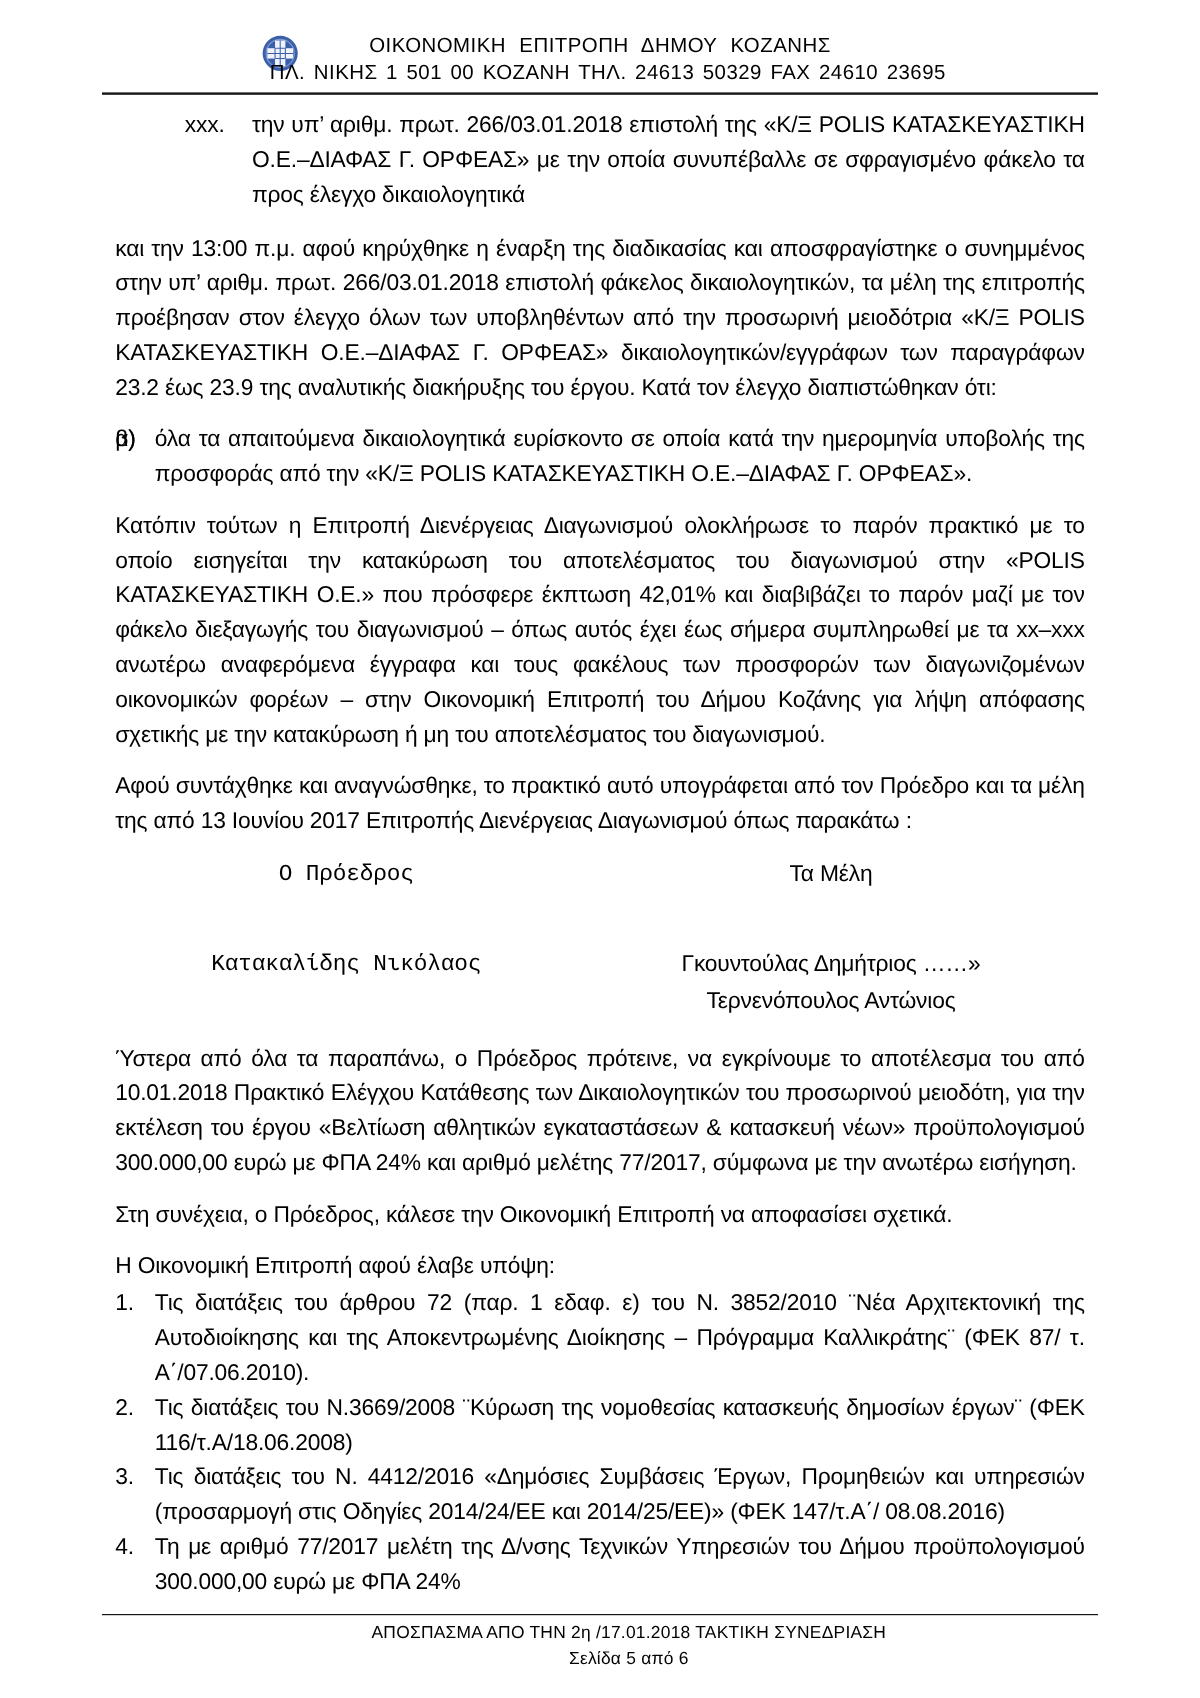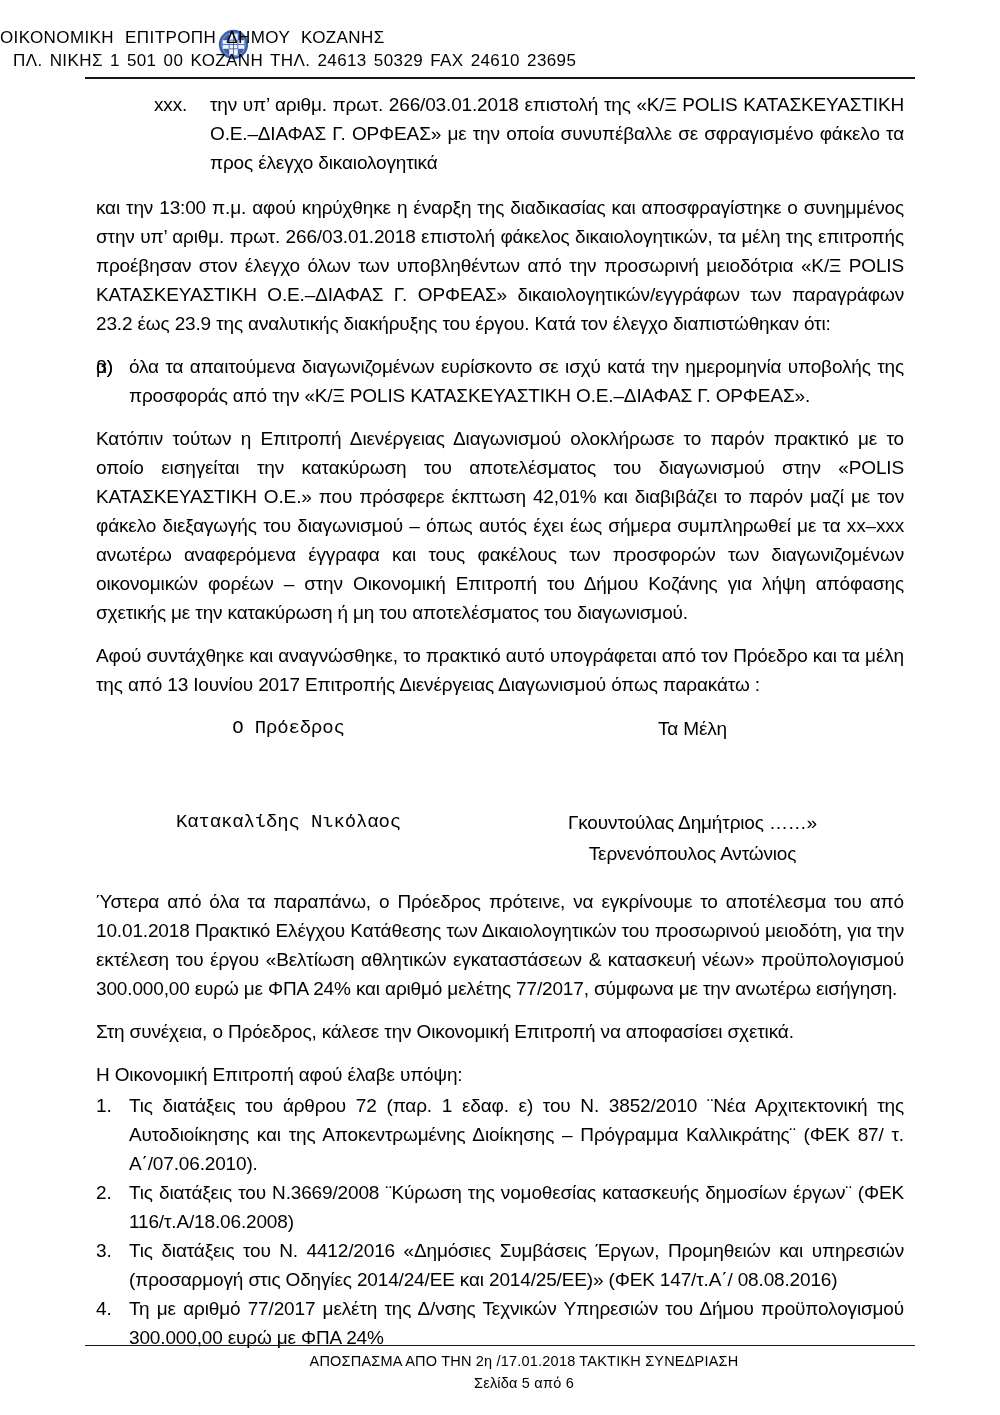--- a/index.html
+++ b/index.html
@@ -6,42 +6,42 @@
   body{
     width:1000px;height:1415px;background:#ffffff;color:#000;
     font-family:"Liberation Sans", sans-serif;
     position:relative;overflow:hidden;
     -webkit-font-smoothing:antialiased;
   }
   .page{position:absolute;inset:0;}
 
   
   .hdr-logo{position:absolute;left:218px;top:29px;width:31px;height:31px;}
-  .hdr-text{position:absolute;left:0;right:0;top:26px;text-align:left;
+  .hdr-text{position:absolute;left:0;right:0;top:26px;text-align:center;
     font-size:17px;line-height:23px;letter-spacing:0.4px;}
   .hdr-line1{word-spacing:6px;}
   .hdr-line2{word-spacing:2px;padding-left:13px;}
   .rule-top{position:absolute;left:85px;right:85px;top:77px;border-top:2px solid #161616;}
 
   
   .content{position:absolute;left:96px;right:96px;top:90px;
     font-size:19px;line-height:29px;letter-spacing:-0.15px;text-align:justify;}
   .para{margin:0 0 14px 0;}
   .hang-xxx{position:relative;padding-left:114px;margin:0 0 16px 0;}
   .hang-xxx .hang-label{position:absolute;left:58px;top:0;}
   .hang-li{position:relative;padding-left:33px;margin:0;}
   .hang-li .hang-label{position:absolute;left:0;top:0;}
   .list-block{margin:0 0 14px 0;}
 
   
   .sig-block{margin:6px 0 18px 0;}
   .sig-row{display:flex;text-align:center;}
   .sig-col-left{width:385px;font-family:Liberation Mono, monospace;}
   .sig-col-right{width:423px;}
-  .sig-names{margin-top:63px;justify-content:center;}
+  .sig-names{margin-top:44px;justify-content:center;}
   .sig-line{line-height:31px;}
 
   
   .rule-bottom{position:absolute;left:85px;right:85px;top:1345px;border-top:1.5px solid #161616;}
   .footer{position:absolute;left:0;right:0;top:1350px;text-align:center;
     font-size:14.5px;line-height:22px;letter-spacing:0.2px;padding-left:48px;}
 </style>
 </head>
 <body>
 
@@ -81,21 +81,21 @@
     </div>
 
     <p class="para">και την 13:00 π.μ. αφού κηρύχθηκε η έναρξη της διαδικασίας και αποσφραγίστηκε ο συνημμένος στην υπ’ αριθμ. πρωτ. 266/03.01.2018 επιστολή φάκελος δικαιολογητικών, τα μέλη της επιτροπής προέβησαν στον έλεγχο όλων των υποβληθέντων από την προσωρινή μειοδότρια «Κ/Ξ POLIS ΚΑΤΑΣΚΕΥΑΣΤΙΚΗ Ο.Ε.–ΔΙΑΦΑΣ Γ. ΟΡΦΕΑΣ» δικαιολογητικών/εγγράφων των παραγράφων 23.2 έως 23.9 της αναλυτικής διακήρυξης του έργου. Κατά τον έλεγχο διαπιστώθηκαν ότι:</p>
 
     <div class="list-block">
       <div class="hang-li">
         <span class="hang-label">α)</span>
       </div>
       <div class="hang-li">
         <span class="hang-label">β)</span>
-        <span>όλα τα απαιτούμενα διαγωνιζομένων ευρίσκοντο σε ισχύ κατά την ημερομηνία υποβολής της προσφοράς από την «Κ/Ξ POLIS ΚΑΤΑΣΚΕΥΑΣΤΙΚΗ Ο.Ε.–ΔΙΑΦΑΣ Γ. ΟΡΦΕΑΣ».</span>
+        <span>όλα τα απαιτούμενα δικαιολογητικά ευρίσκοντο σε οποία κατά την ημερομηνία υποβολής της προσφοράς από την «Κ/Ξ POLIS ΚΑΤΑΣΚΕΥΑΣΤΙΚΗ Ο.Ε.–ΔΙΑΦΑΣ Γ. ΟΡΦΕΑΣ».</span>
       </div>
     </div>
 
     <p class="para">Κατόπιν τούτων η Επιτροπή Διενέργειας Διαγωνισμού ολοκλήρωσε το παρόν πρακτικό με το οποίο εισηγείται την κατακύρωση του αποτελέσματος του διαγωνισμού στην «POLIS ΚΑΤΑΣΚΕΥΑΣΤΙΚΗ Ο.Ε.» που πρόσφερε έκπτωση 42,01% και διαβιβάζει το παρόν μαζί με τον φάκελο διεξαγωγής του διαγωνισμού – όπως αυτός έχει έως σήμερα συμπληρωθεί με τα xx–xxx ανωτέρω αναφερόμενα έγγραφα και τους φακέλους των προσφορών των διαγωνιζομένων οικονομικών φορέων – στην Οικονομική Επιτροπή του Δήμου Κοζάνης για λήψη απόφασης σχετικής με την κατακύρωση ή μη του αποτελέσματος του διαγωνισμού.</p>
 
     <p class="para">Αφού συντάχθηκε και αναγνώσθηκε, το πρακτικό αυτό υπογράφεται από τον Πρόεδρο και τα μέλη της από 13  Ιουνίου 2017 Επιτροπής Διενέργειας Διαγωνισμού όπως παρακάτω :</p>
 
     <div class="sig-block">
       <div class="sig-row">
         <div class="sig-col-left sig-line">Ο Πρόεδρος</div>

